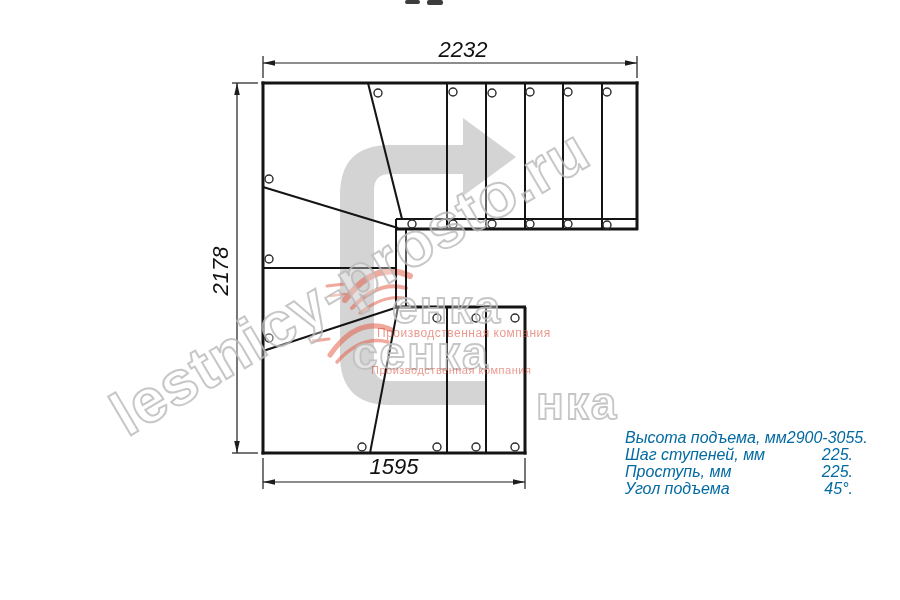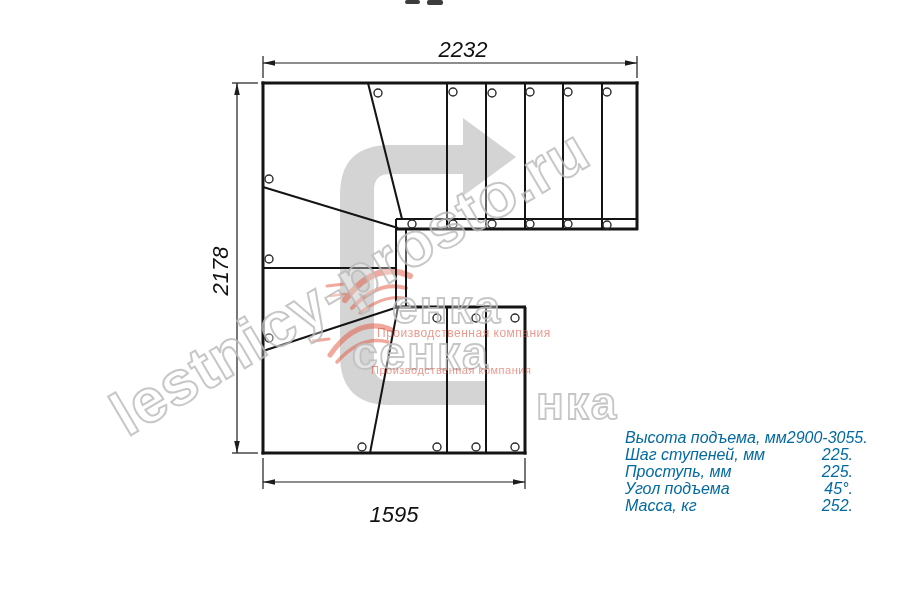--- a/index.html
+++ b/index.html
@@ -129,21 +129,21 @@
     </g>
   </svg>
 
   <div>
     <div class="crop-frag" style="left:405px;top:0;width:15px;height:4px;"></div>
     <div class="crop-frag" style="left:427px;top:0;width:16px;height:5px;"></div>
   </div>
 
   <div class="dim-label" style="left:433px;top:39px;width:60px;">2232</div>
   <div class="dim-label rot" style="left:191px;top:260px;width:60px;height:22px;">2178</div>
-  <div class="dim-label" style="left:364px;top:456px;width:60px;margin-top:48px;">1595</div>
+  <div class="dim-label" style="left:364px;top:456px;width:60px;">1595</div>
 
   <div class="wm-logo" style="left:392px;top:284px;">енка</div>
   <div class="wm-tag" style="left:377px;top:327px;width:168px;text-align:center;">Производственная компания</div>
   <div class="wm-logo" style="left:352px;top:330px;">сенка</div>
   <div class="wm-tag" style="left:371px;top:364px;width:158px;text-align:center;font-size:11px;">Производственная компания</div>
   <div class="wm-logo" style="left:536px;top:380px;">нка</div>
   <div class="wm-diag">lestnicy-prosto.ru</div>
 
   <div class="specs">
     <div class="spec-row">
@@ -155,19 +155,15 @@
       <span class="val">225.</span>
     </div>
     <div class="spec-row">
       <span class="lbl">Проступь, мм</span>
       <span class="val">225.</span>
     </div>
     <div class="spec-row">
       <span class="lbl">Угол подъема</span>
       <span class="val">45°.</span>
     </div>
-    <div class="spec-row">
-      <span class="lbl">Масса, кг</span>
-      <span class="val">252.</span>
-    </div>
   </div>
 
 </div>
 
 </body></html>

